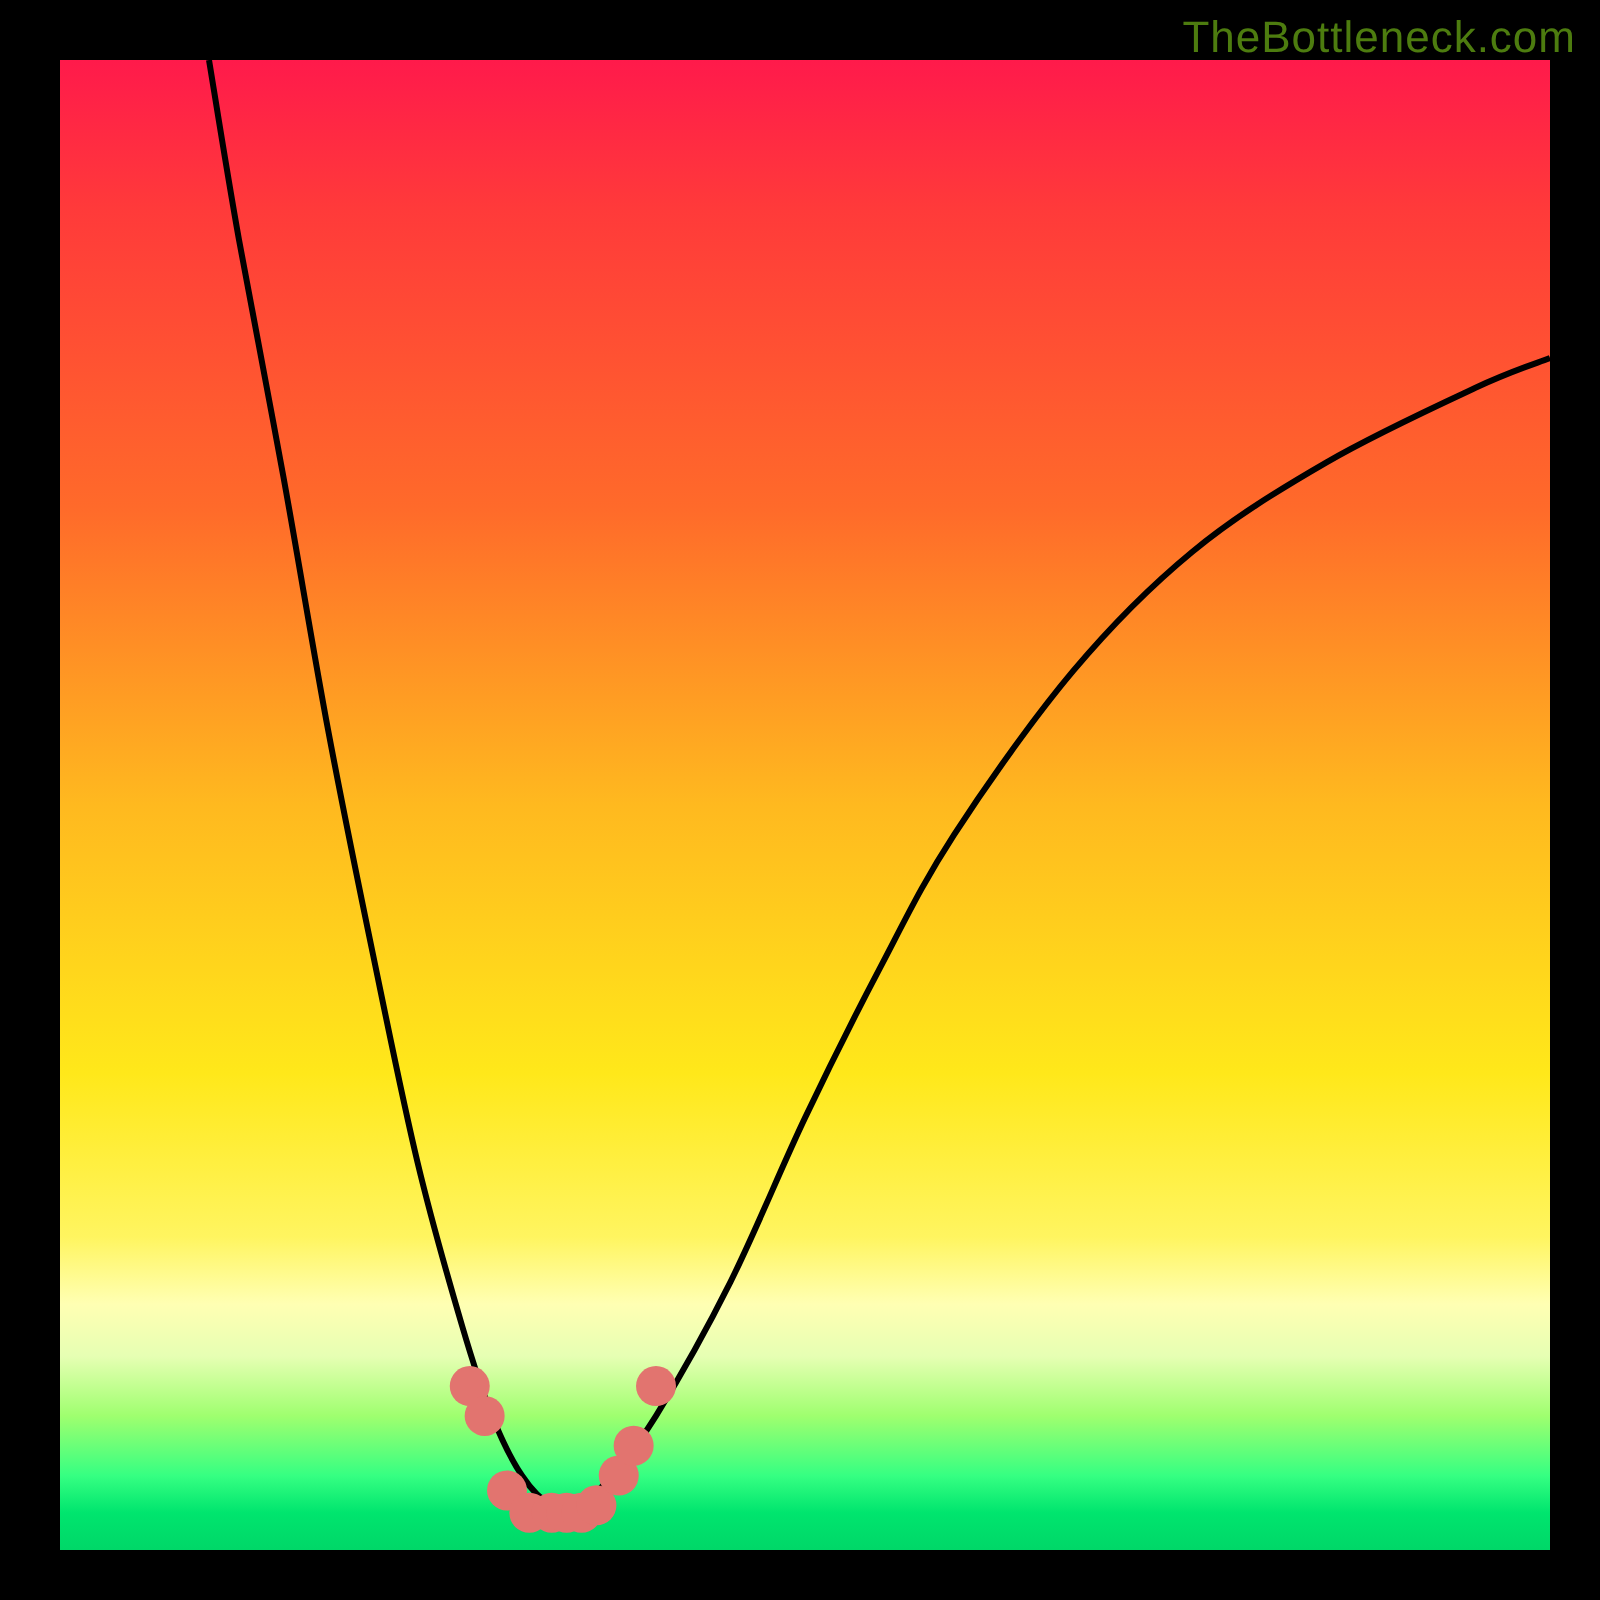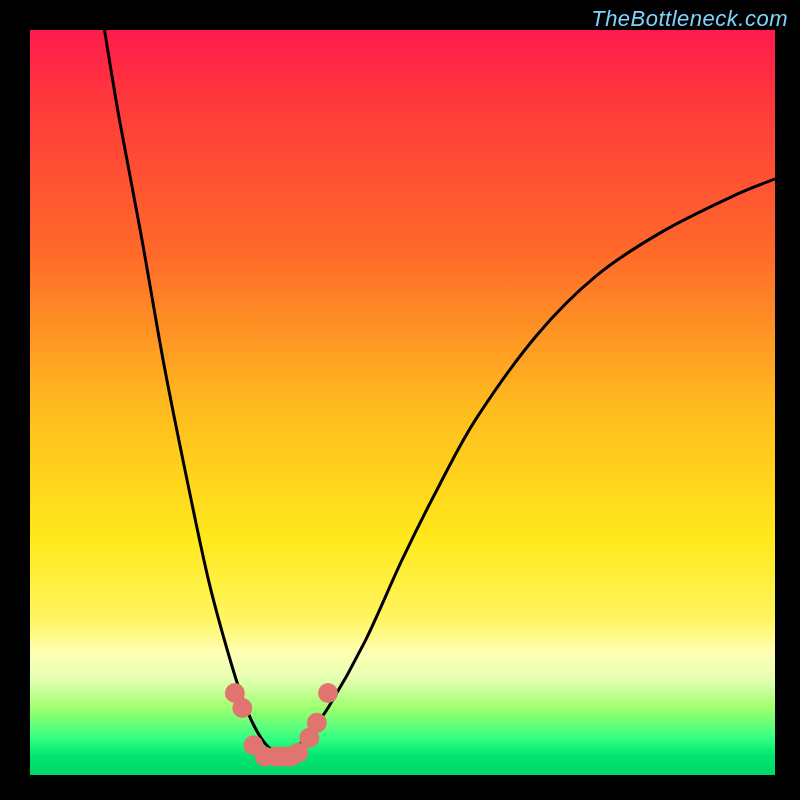--- a/index.html
+++ b/index.html
@@ -14,25 +14,24 @@
   .chart-outer {
     position: relative;
     width: 800px;
     height: 800px;
     background: #000;
   }
   .watermark {
     position: absolute;
     top: 6px;
     right: 12px;
-    color: #7dd3fc;
+    color: #4d7c0f;
     font-size: 22px;
     letter-spacing: 0.5px;
     z-index: 10;
-    font-style: italic;
   }
   .plot-area {
     position: absolute;
     left: 30px;
     top: 30px;
     width: 745px;
     height: 745px;
   }
   .gradient-bg {
     position: absolute;

